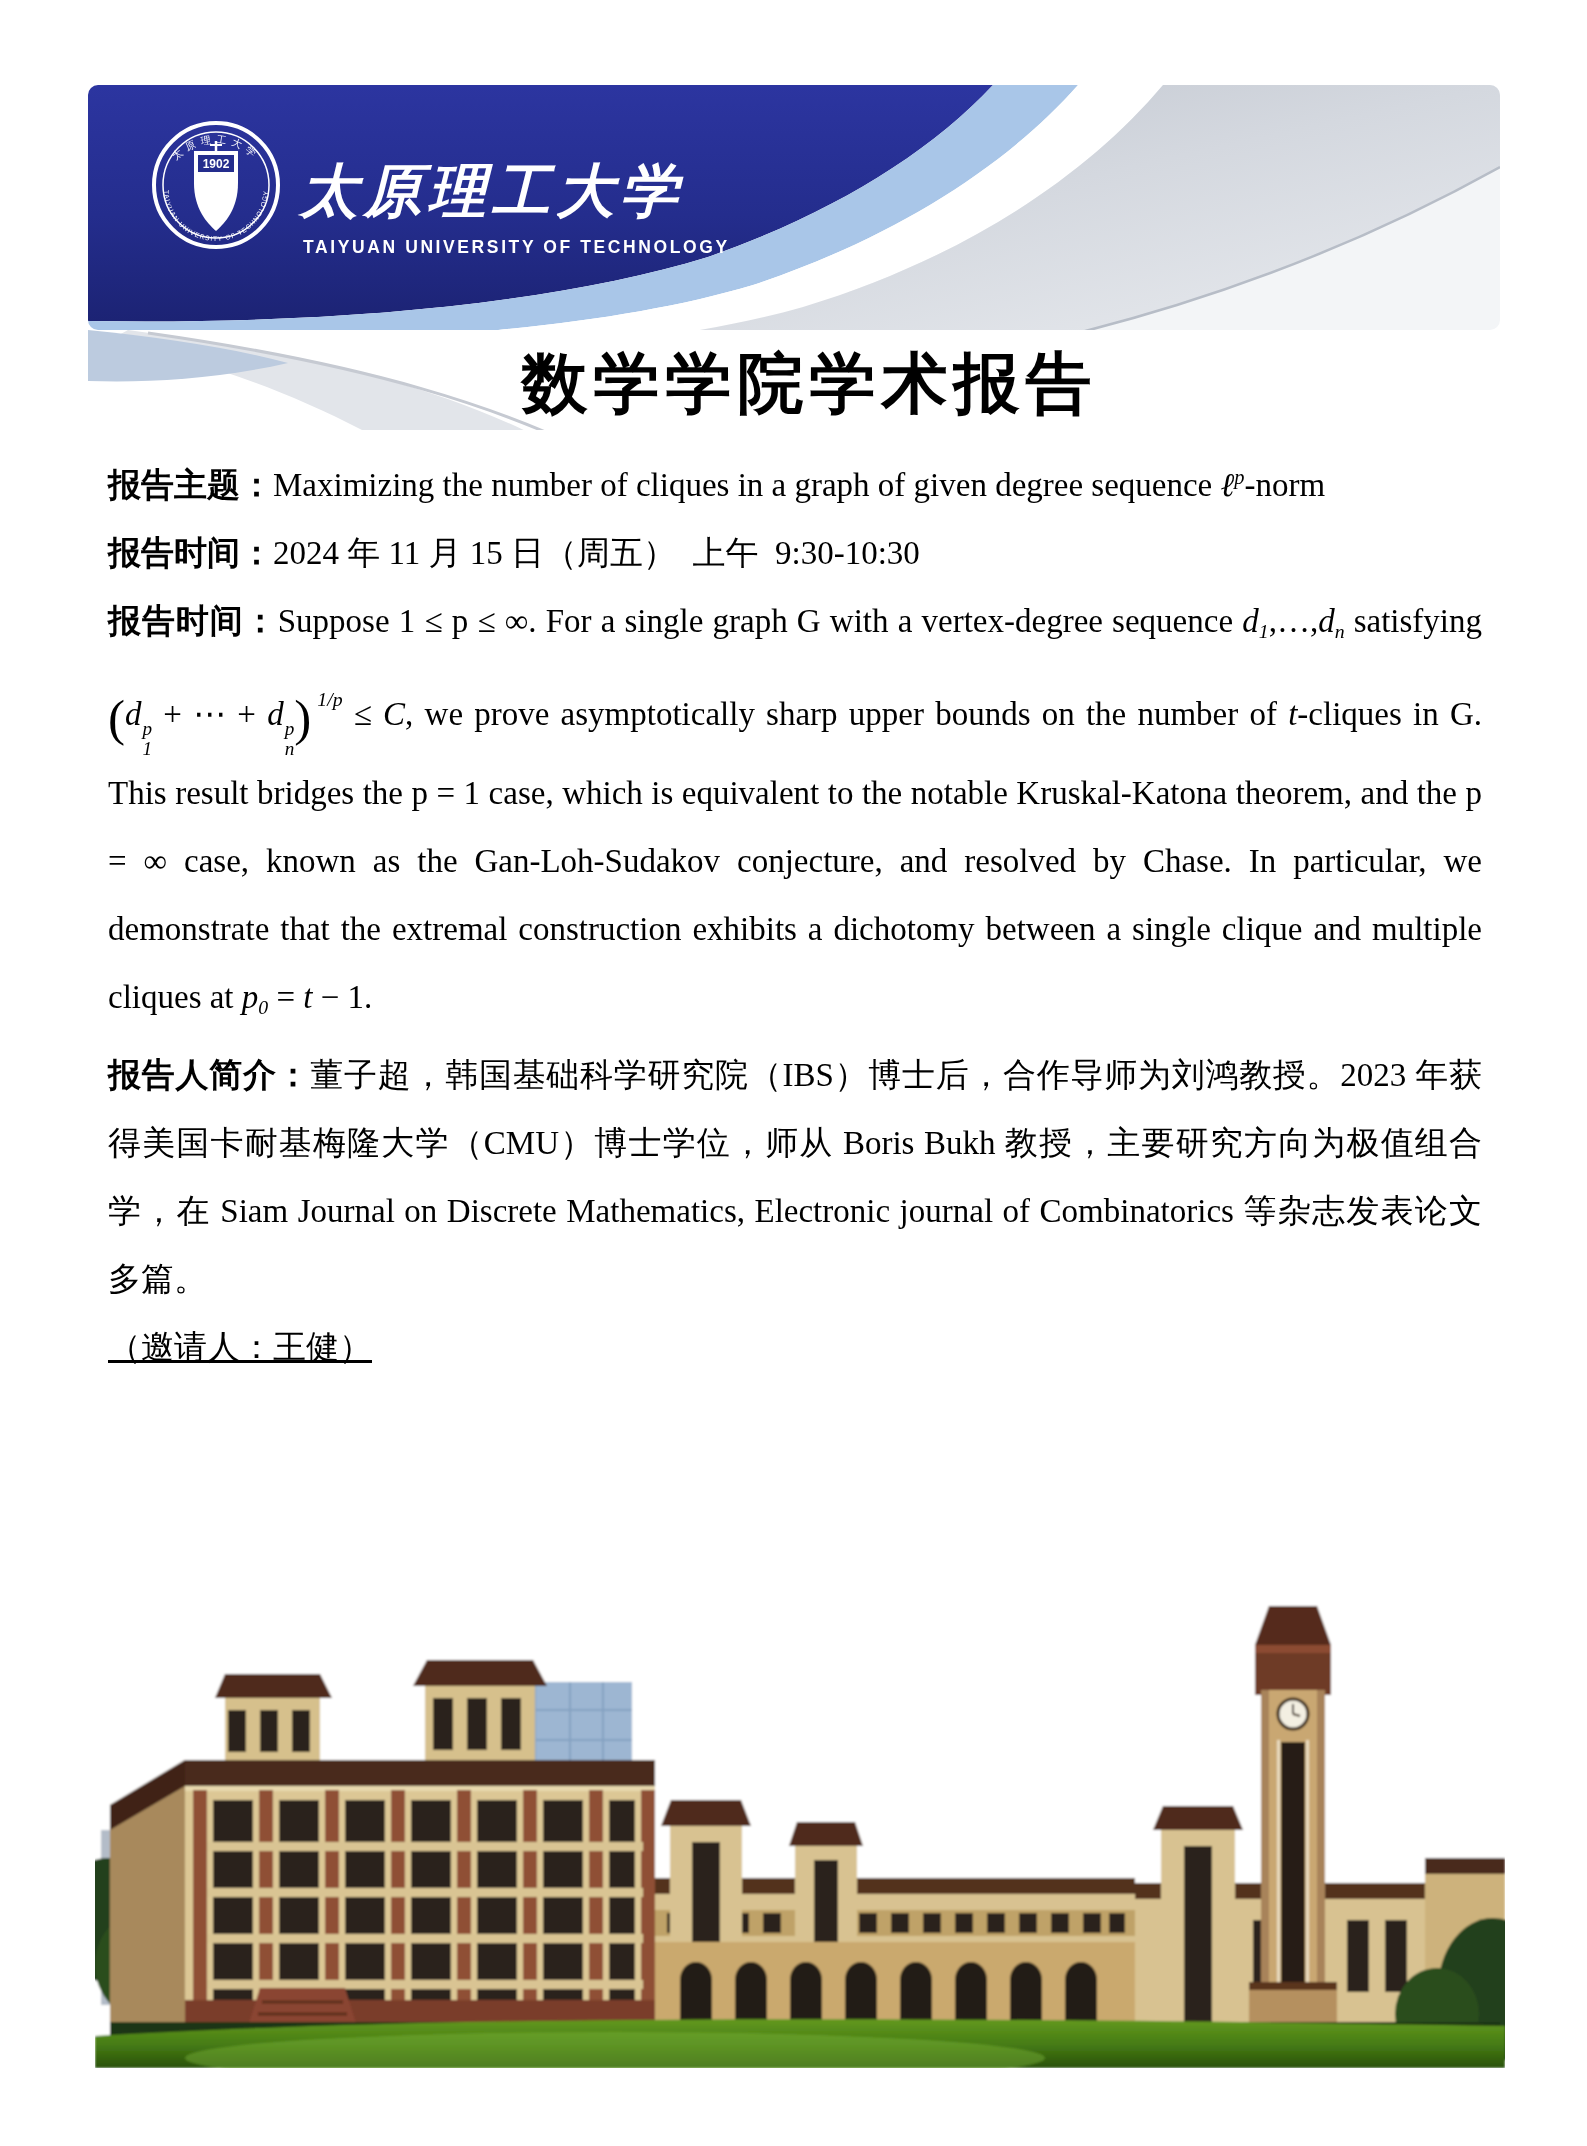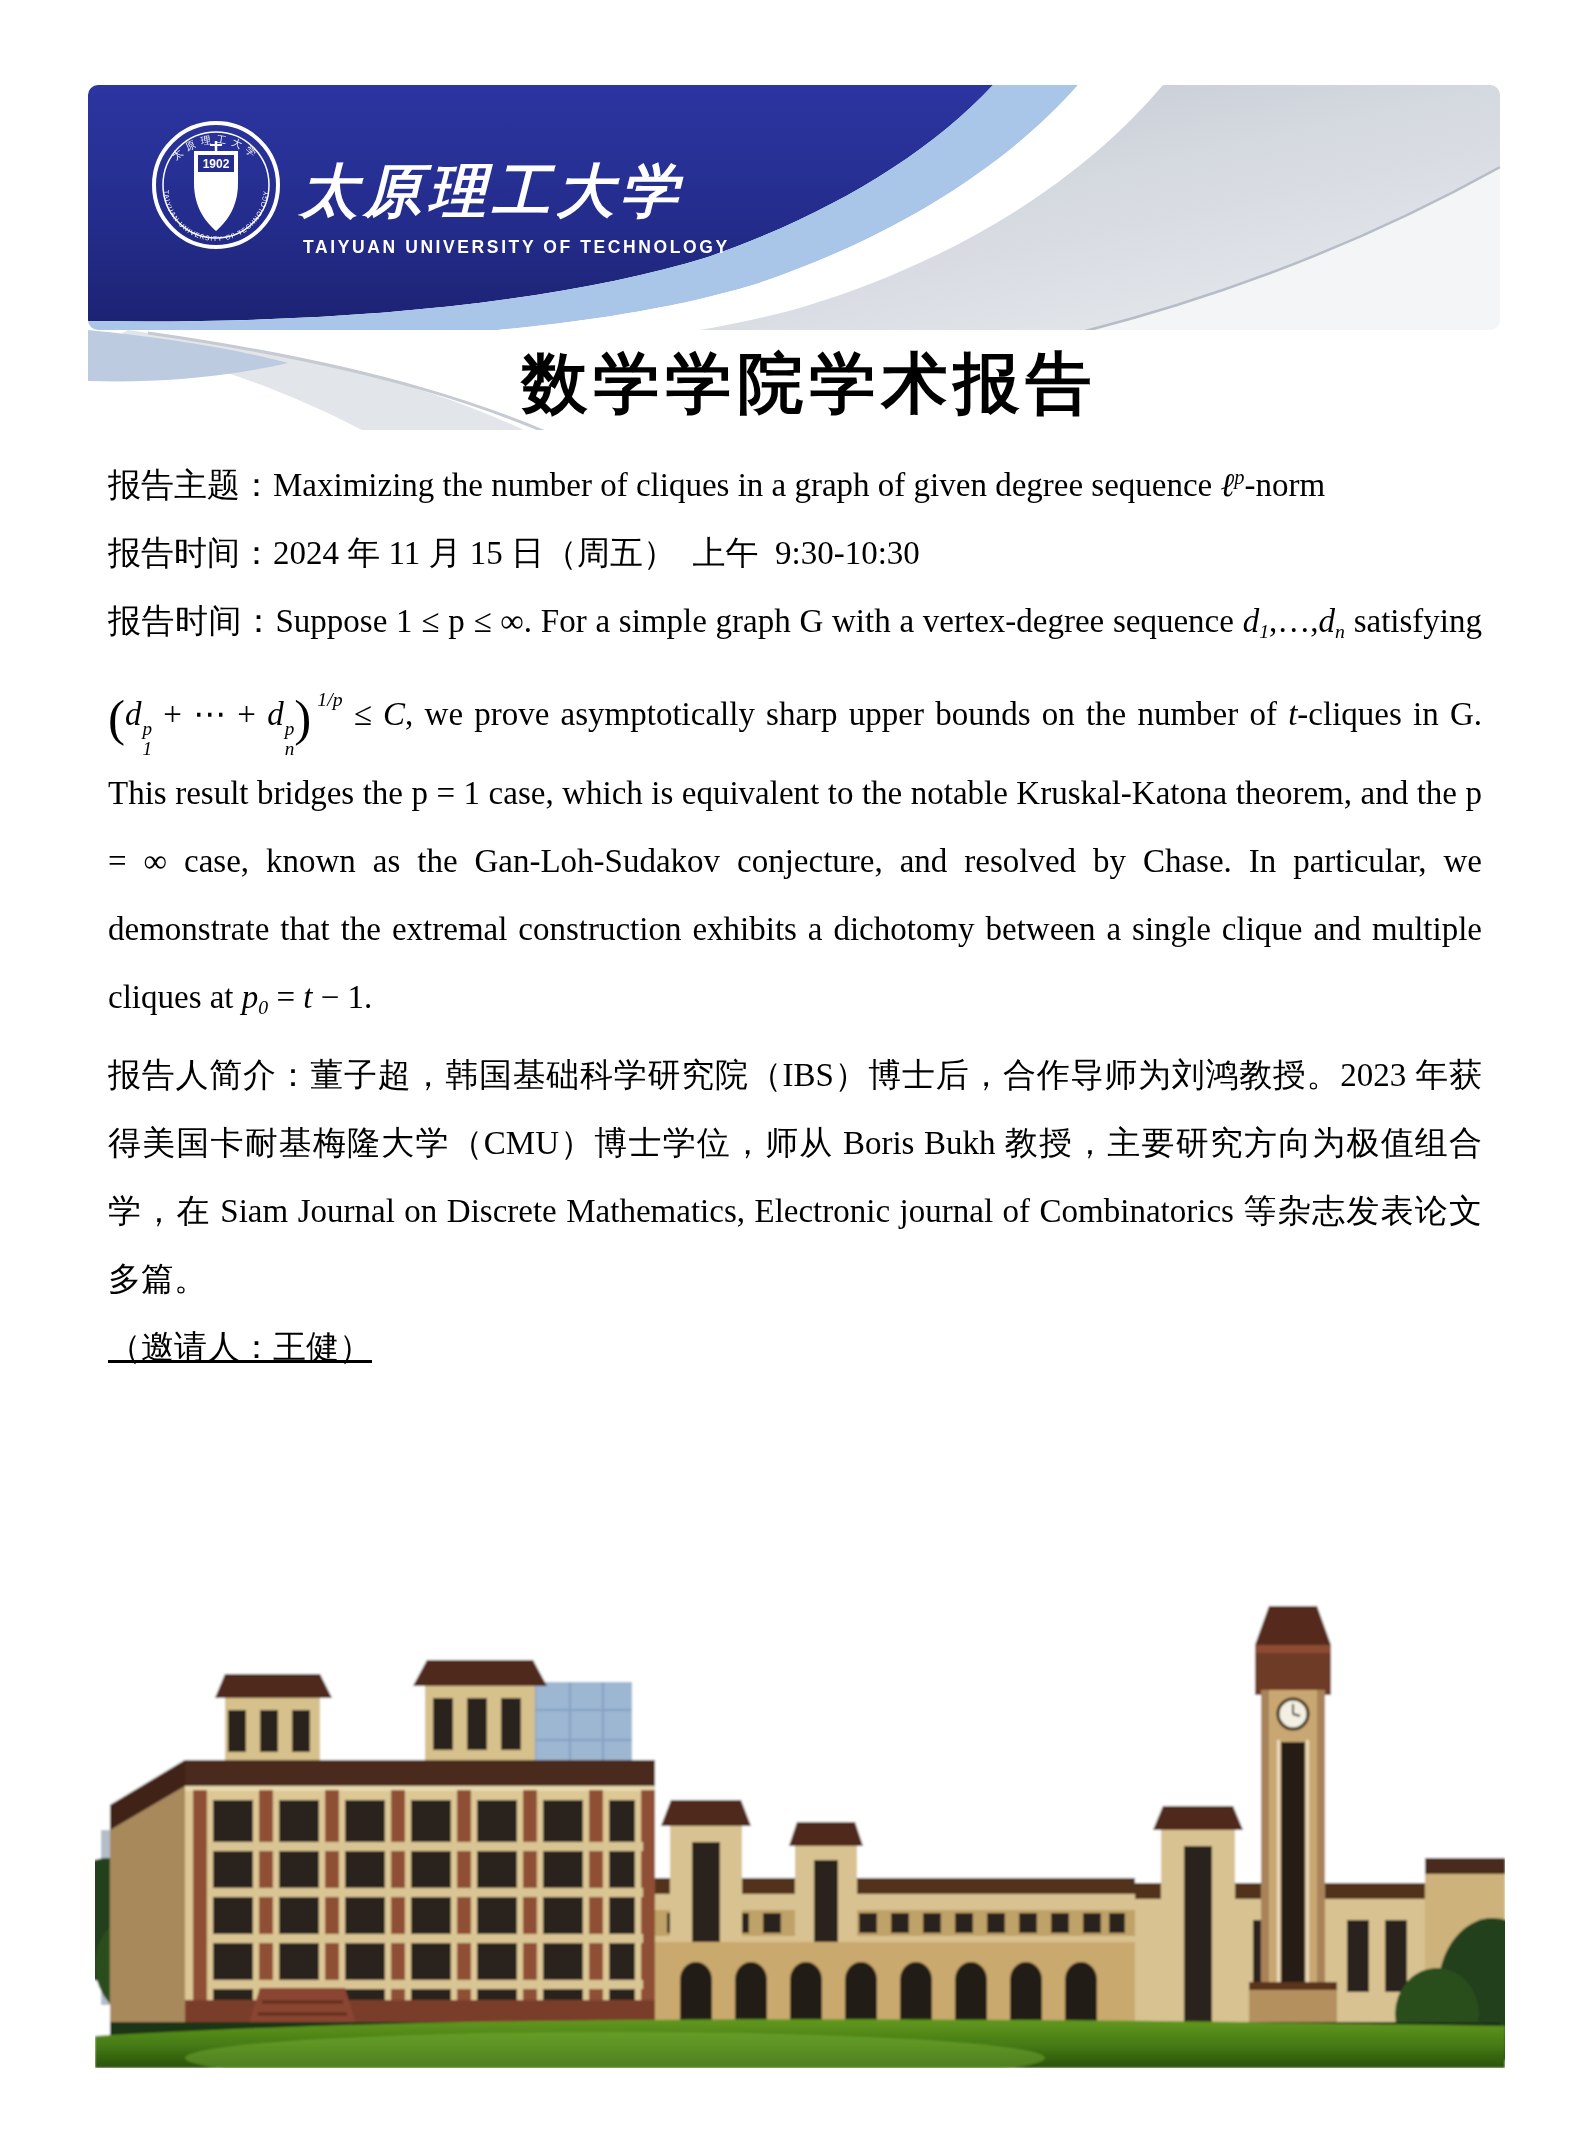--- a/index.html
+++ b/index.html
@@ -6,21 +6,21 @@
   .page{position:relative;width:1587px;height:2146px;background:#ffffff;overflow:hidden;
         font-family:"Liberation Serif",serif;color:#000;}
   
   .banner{position:absolute;left:88px;top:85px;width:1412px;height:345px;}
   
   .doc-title{position:absolute;top:323px;left:0;width:100%;text-align:center;margin:16px;
              font-size:66px;font-weight:bold;letter-spacing:6px;}
   
   .content{position:absolute;left:108px;top:443px;width:1374px;}
   p.line{margin:0;font-size:33px;line-height:68px;}
-  .lbl{font-weight:normal;}
+  .lbl{font-weight:bold;}
   .val{white-space:pre-wrap;}
   .just{text-align:justify;}
   .bio{margin-top:10px;}
   .invite{margin-top:44px;text-decoration:underline;}
   
   .v{font-style:italic;}
   .m{white-space:pre-wrap;}
   .sb{font-size:0.6em;vertical-align:-0.28em;font-style:italic;}
   .supp{font-size:0.62em;vertical-align:0.6em;font-style:italic;}
   .ss{display:inline-flex;flex-direction:column;align-items:flex-start;font-size:0.58em;
@@ -98,21 +98,21 @@
   <h1 class="doc-title">数学学院学术报告</h1>
 
   <div class="content">
 
     <p class="line just"><b class="lbl">报告主题：</b><span class="val">Maximizing the number of cliques in a graph of given degree sequence </span><span class="v">ℓ</span><span class="supp">p</span><span>-norm</span></p>
 
 
     <p class="line"><b class="lbl">报告时间：</b><span class="val">2024 年 11 月 15 日（周五）  上午  9:30-10:30</span></p>
 
 
-    <p class="line just"><b class="lbl">报告时间：</b><span>Suppose </span><span class="m">1 ≤ p ≤ ∞</span><span>. For a simple graph G with a vertex-degree sequence </span><span class="v">d</span><span class="sb">1</span><span class="m">,…,</span><span class="v">d</span><span class="sb">n</span><span> satisfying </span><span class="bp">(</span><span class="v">d</span><span class="ss">
+    <p class="line just"><b class="lbl">报告时间：</b><span>Suppose </span><span class="m">1 ≤ p ≤ ∞</span><span>. For a single graph G with a vertex-degree sequence </span><span class="v">d</span><span class="sb">1</span><span class="m">,…,</span><span class="v">d</span><span class="sb">n</span><span> satisfying </span><span class="bp">(</span><span class="v">d</span><span class="ss">
           <span>p</span>
           <span>1</span>
         </span><span class="m"> + ⋯ + </span><span class="v">d</span><span class="ss">
           <span>p</span>
           <span>n</span>
         </span><span class="bp">)</span><span class="pexp">1/p</span><span class="m"> ≤ </span><span class="v">C</span><span>, we prove asymptotically sharp upper bounds on the number of </span><span class="v">t</span><span>-cliques in G. This result bridges the </span><span class="m">p = 1</span><span> case, which is equivalent to the notable Kruskal-Katona theorem, and the </span><span class="m">p = ∞</span><span> case, known as the Gan-Loh-Sudakov conjecture, and resolved by Chase. In particular, we demonstrate that the extremal construction exhibits a dichotomy between a single clique and multiple cliques at </span><span class="v">p</span><span class="sb">0</span><span class="m"> = </span><span class="v">t</span><span class="m"> − 1</span><span>.</span></p>
 
     <p class="line just bio"><b class="lbl">报告人简介：</b><span class="val">董子超，韩国基础科学研究院（IBS）博士后，合作导师为刘鸿教授。2023 年获得美国卡耐基梅隆大学（CMU）博士学位，师从 Boris Bukh 教授，主要研究方向为极值组合学，在 Siam Journal on Discrete Mathematics, Electronic journal of Combinatorics 等杂志发表论文多篇。</span></p>
 
     <p class="line invite"><span>（邀请人：王健）</span></p>

